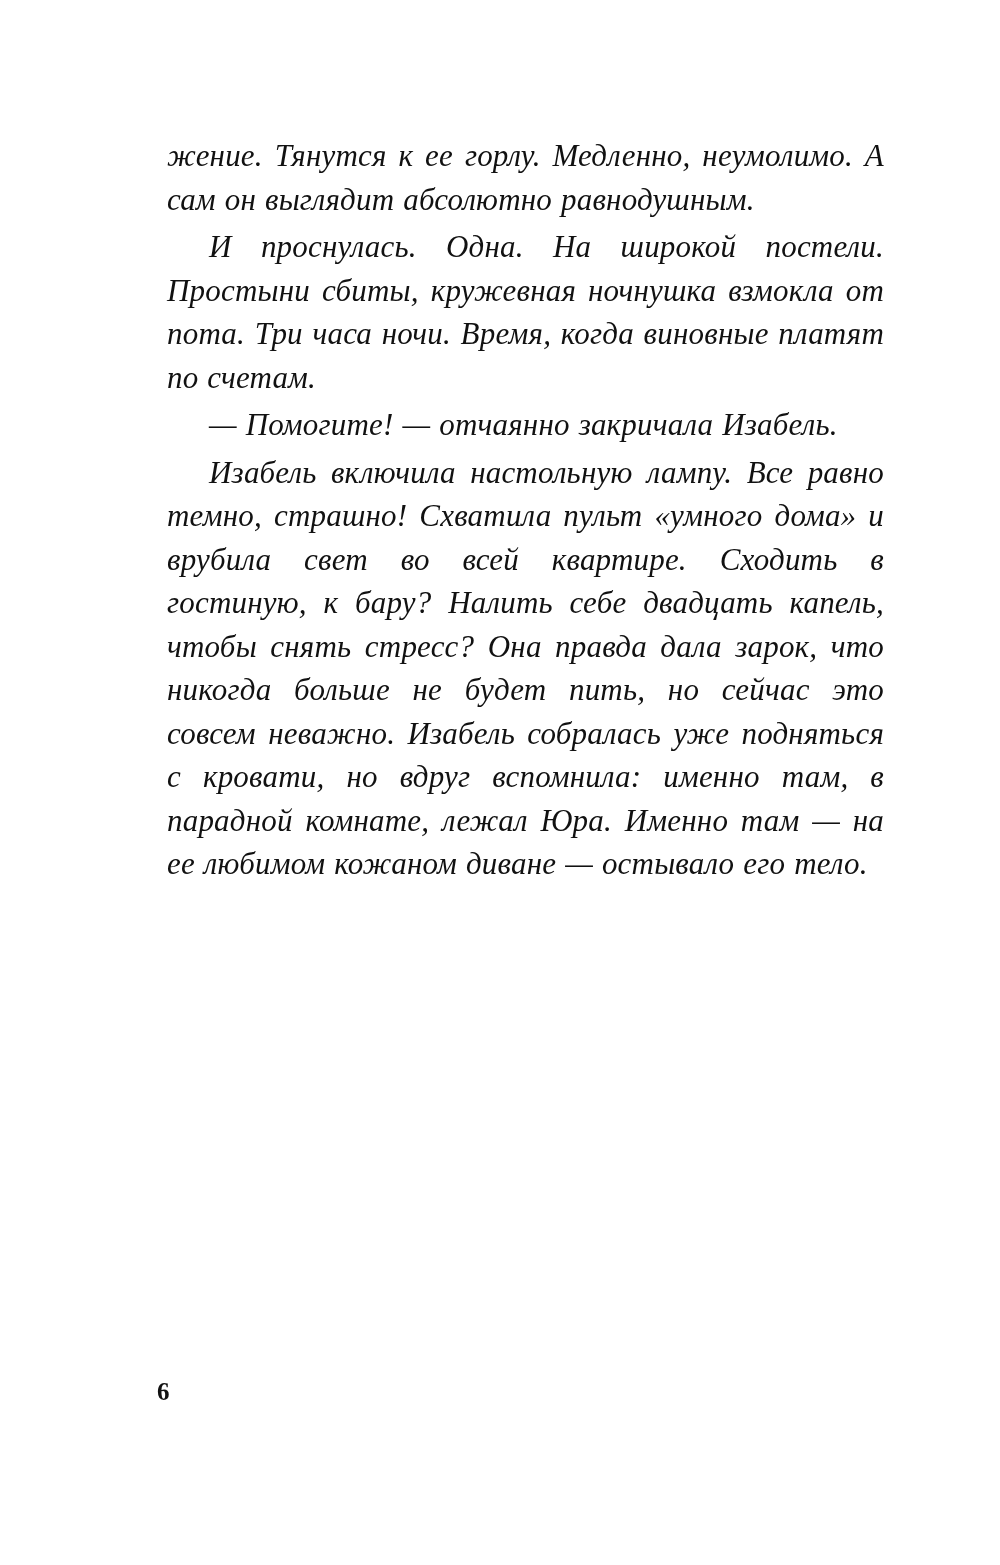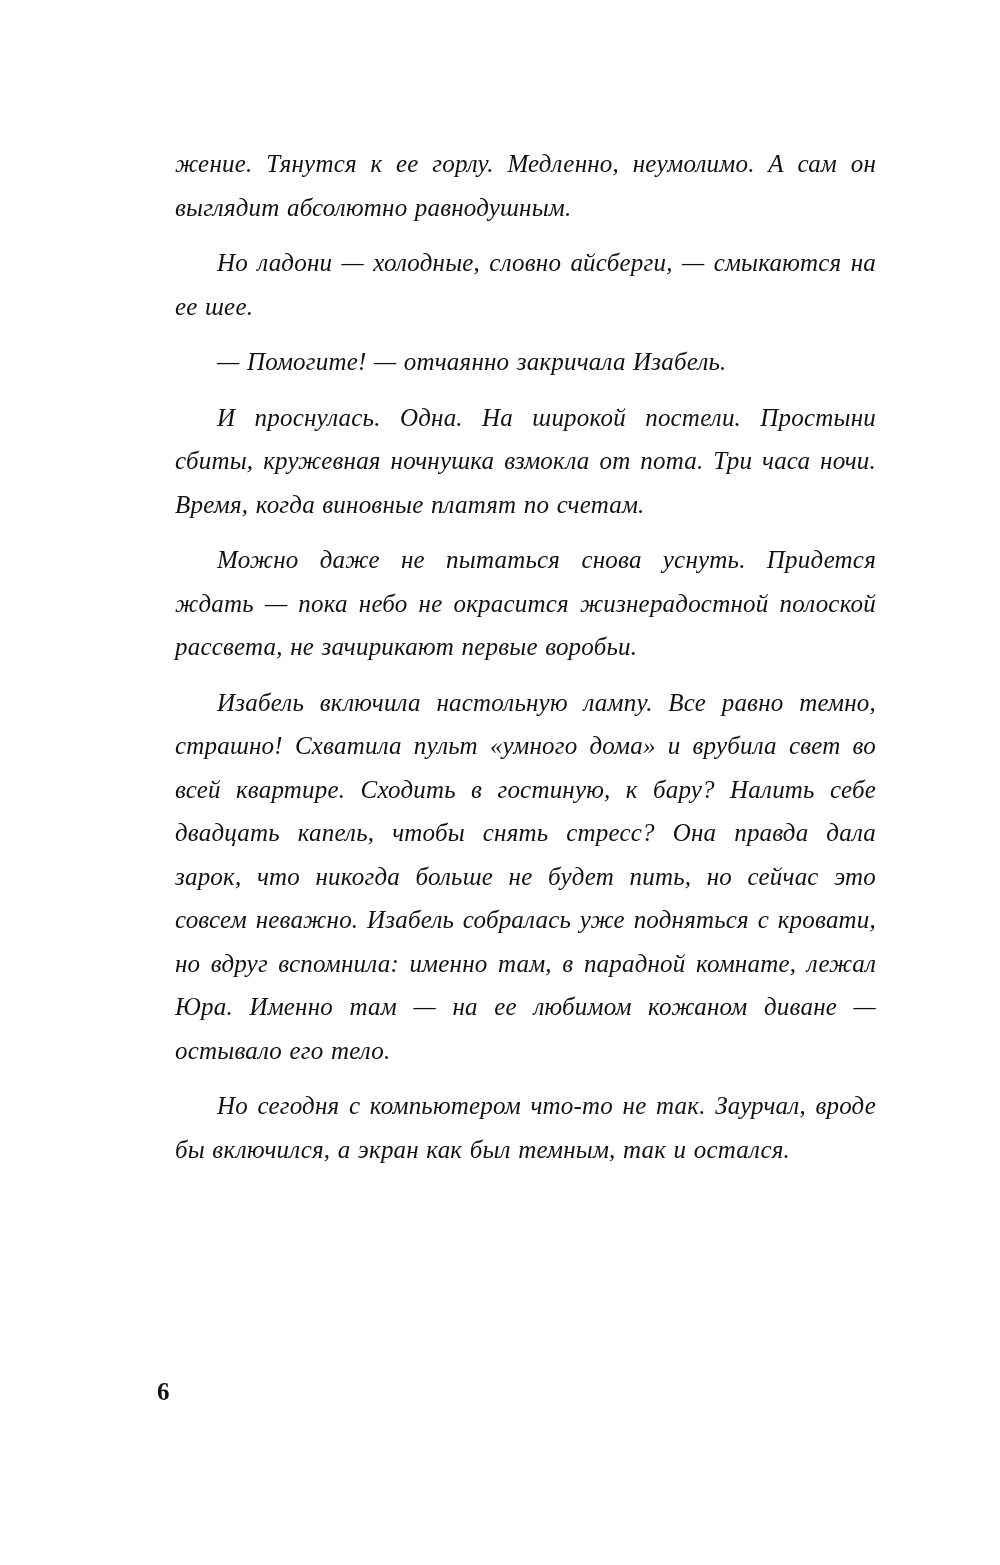--- a/index.html
+++ b/index.html
@@ -23,25 +23,25 @@
     background: #ffffff;
   }
   .text-column {
     position: absolute;
     left: 163px;
     top: 130px;
     width: 725px;
   }
   .para {
     font-style: italic;
-    font-size: 25px;
+    font-size: 31px;
     line-height: 43.5px;
     text-align: justify;
     color: #111111;
-    margin: 12px;
+    margin: 4px;
     letter-spacing: 0.2px;
     word-spacing: 1px;
   }
   .para.indent {
     text-indent: 42px;
   }
   .para.cont {
     text-indent: 0;
   }
   .page-number {
@@ -56,23 +56,20 @@
     letter-spacing: 0;
   }
 </style>
 </head>
 <body>
 
 <div class="page">
 
   <div class="text-column">
     <p class="para cont">жение. Тянутся к ее горлу. Медленно, неумолимо. А сам он выглядит абсолютно равнодушным.</p>
-    <p class="para indent">Но ладони — холодные, словно айсберги, — смыкаются на ее шее.</p>
+    <p class="para indent">И проснулась. Одна. На широкой постели. Простыни сбиты, кружевная ночнушка взмокла от пота. Три часа ночи. Время, когда виновные платят по счетам.</p>
     <p class="para indent">— Помогите! — отчаянно закричала Изабель.</p>
-    <p class="para indent">И проснулась. Одна. На широкой постели. Простыни сбиты, кружевная ночнушка взмокла от пота. Три часа ночи. Время, когда виновные платят по счетам.</p>
-    <p class="para indent">Можно даже не пытаться снова уснуть. Придется ждать — пока небо не окрасится жизнерадостной полоской рассвета, не зачирикают первые воробьи.</p>
     <p class="para indent">Изабель включила настольную лампу. Все равно темно, страшно! Схватила пульт «умного дома» и врубила свет во всей квартире. Сходить в гостиную, к бару? Налить себе двадцать капель, чтобы снять стресс? Она правда дала зарок, что никогда больше не будет пить, но сейчас это совсем неважно. Изабель собралась уже подняться с кровати, но вдруг вспомнила: именно там, в парадной комнате, лежал Юра. Именно там — на ее любимом кожаном диване — остывало его тело.</p>
-    <p class="para indent">Но сегодня с компьютером что-то не так. Заурчал, вроде бы включился, а экран как был темным, так и остался.</p>
   </div>
 
   <div class="page-number">6</div>
 
 </div>
 
 </body></html>

